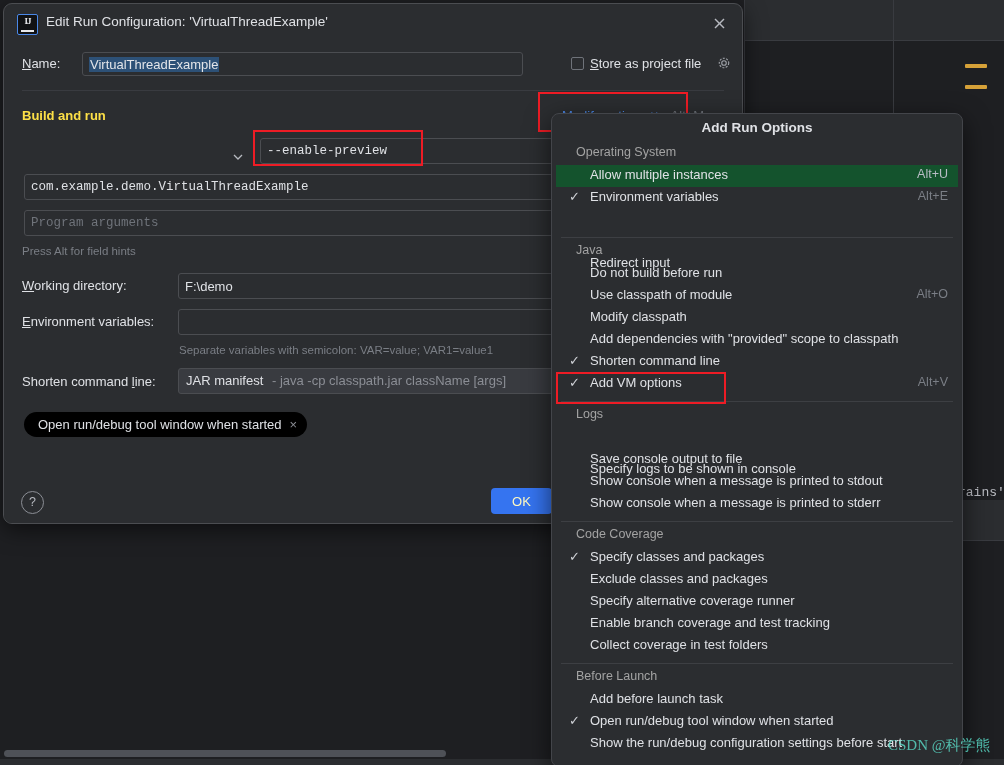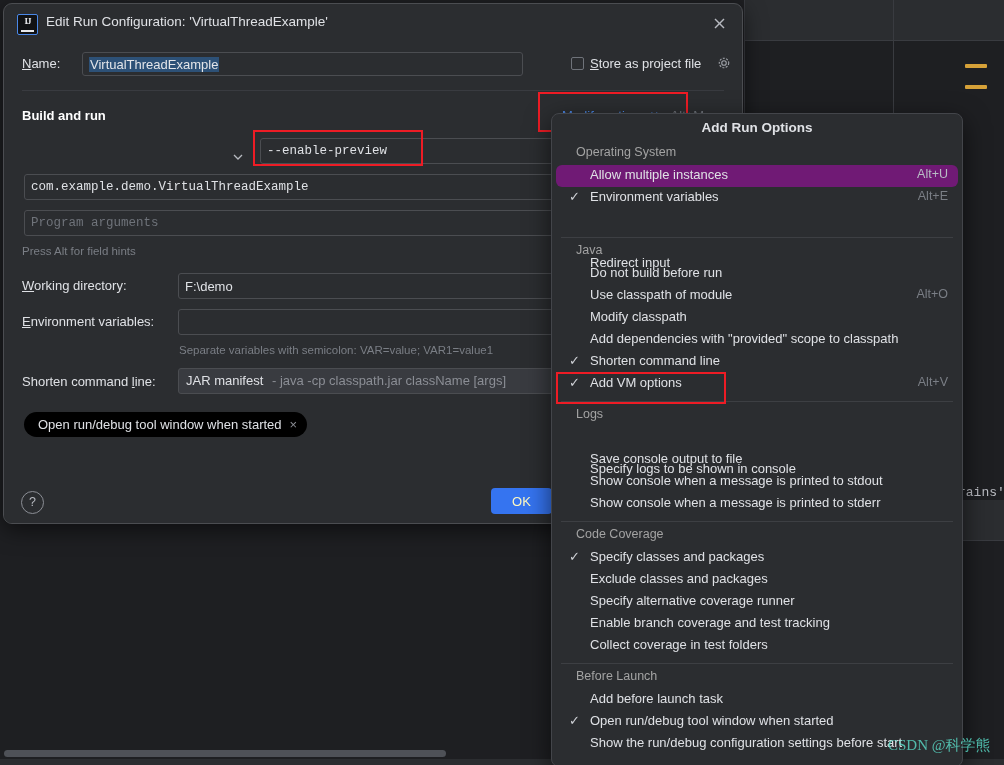--- a/index.html
+++ b/index.html
@@ -125,21 +125,21 @@
   .ph { color:#6f737a; }
 
   .name-value {
     background:#2d5177; color:#e3e5e9; padding:0 1px;
   }
 
   .sepline {
     position:absolute; height:1px; background:#393b40;
   }
   .sect-title {
-    position:absolute; font-size:13px; font-weight:bold; color:#ffffff;
+    position:absolute; font-size:13px; font-weight:bold; color:#fde047;
   }
 
   .chk {
     position:absolute; width:13px; height:13px;
     border:1px solid #6f737a; border-radius:2px; background:#2b2d30;
     box-sizing:border-box;
   }
   .gear {
     position:absolute; width:14px; height:14px;
   }
@@ -212,21 +212,21 @@
     position:absolute; left:0; top:6px; width:410px;
     text-align:center; font-size:13.5px; font-weight:bold; color:#dfe1e5;
   }
   .grp-label {
     position:absolute; left:16px; font-size:12.5px; color:#a3a3a3; white-space:nowrap;margin-left:8px;
   }
   .mi {
     position:absolute; left:4px; width:402px; height:22px;
     box-sizing:border-box;
   }
-  .mi.sel { background:#701a75; border-radius:6px; }
+  .mi.sel { background:#14532d; border-radius:0; }
   .mi .check {
     position:absolute; left:13px; top:2px; font-size:13px; color:#cfd1d6;
   }
   .mi .mtext {
     position:absolute; left:34px; top:2px; font-size:13px; color:#dfe1e5;
     white-space:nowrap;
   }
   .mi .mshort {
     position:absolute; right:10px; top:2px; font-size:12.5px; color:#7a7e85;
   }

